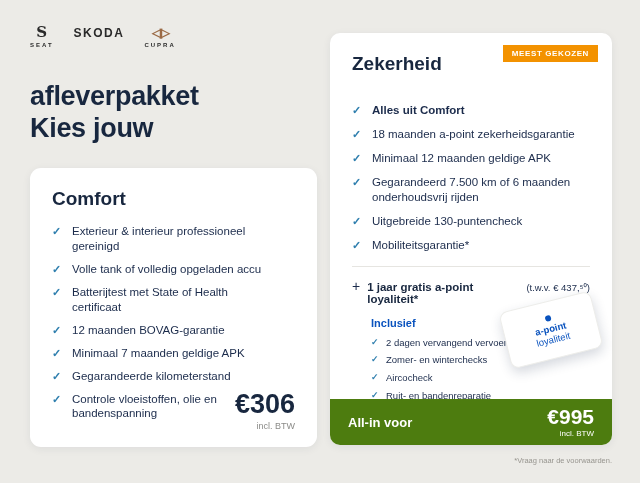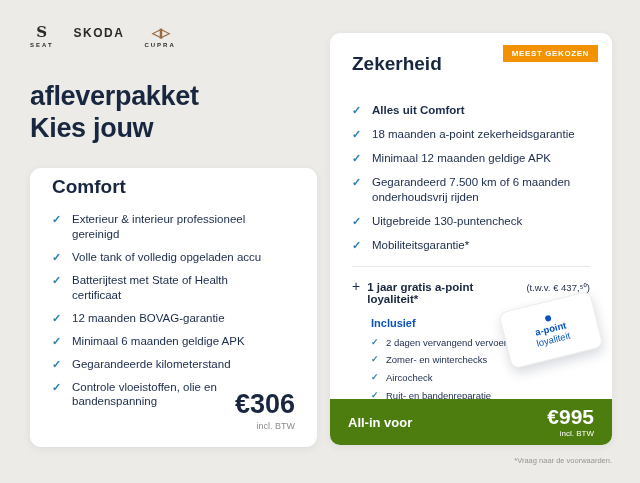--- a/index.html
+++ b/index.html
@@ -36,21 +36,21 @@
   }
   .card h2 { font-size:19px; font-weight:700; color:#18273f; }
 
   .checklist { list-style:none; display:flex; flex-direction:column; }
   .checklist li { display:flex; gap:8px; align-items:flex-start; }
   .check { color:#2f7fae; font-weight:700; flex:none; }
   .checklist .text { flex:1; }
   .checklist li.bold .text { font-weight:700; }
 
   
-  .comfort { left:30px; top:168px; width:287px; height:279px; padding:8px 22px;border-radius:11px; }
+  .comfort { left:30px; top:168px; width:287px; height:279px; padding:20px 22px;border-radius:11px; }
   .comfort h2 { margin-bottom:14px; }
   .comfort .checklist { width:225px; gap:8px; }
   .comfort .checklist li { font-size:11.5px; line-height:1.3; }
   .comfort .check { font-size:11px; width:12px; }
   .price-block { position:absolute; right:22px; bottom:16px; text-align:right; }
   .price-amount { font-size:27px; font-weight:600; color:#18273f; line-height:1; }
   .price-note { font-size:9px; color:#8b8b88; margin-top:3px; }
 
   
   .zekerheid { left:330px; top:33px; width:282px; height:412px; padding:20px 22px 0; }
@@ -143,21 +143,21 @@
       <li>
           <span class="check">✓</span>
           <span class="text">Batterijtest met State of Health certificaat</span>
         </li>
       <li>
           <span class="check">✓</span>
           <span class="text">12 maanden BOVAG-garantie</span>
         </li>
       <li>
           <span class="check">✓</span>
-          <span class="text">Minimaal 6 maanden geldige APK</span>
+          <span class="text">Minimaal 7 maanden geldige APK</span>
         </li>
       <li>
           <span class="check">✓</span>
           <span class="text">Gegarandeerde kilometerstand</span>
         </li>
       <li>
           <span class="check">✓</span>
           <span class="text">Controle vloeistoffen, olie en bandenspanning</span>
         </li>
     </ul>

